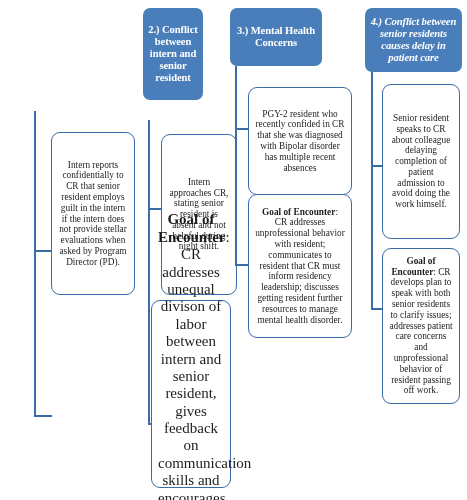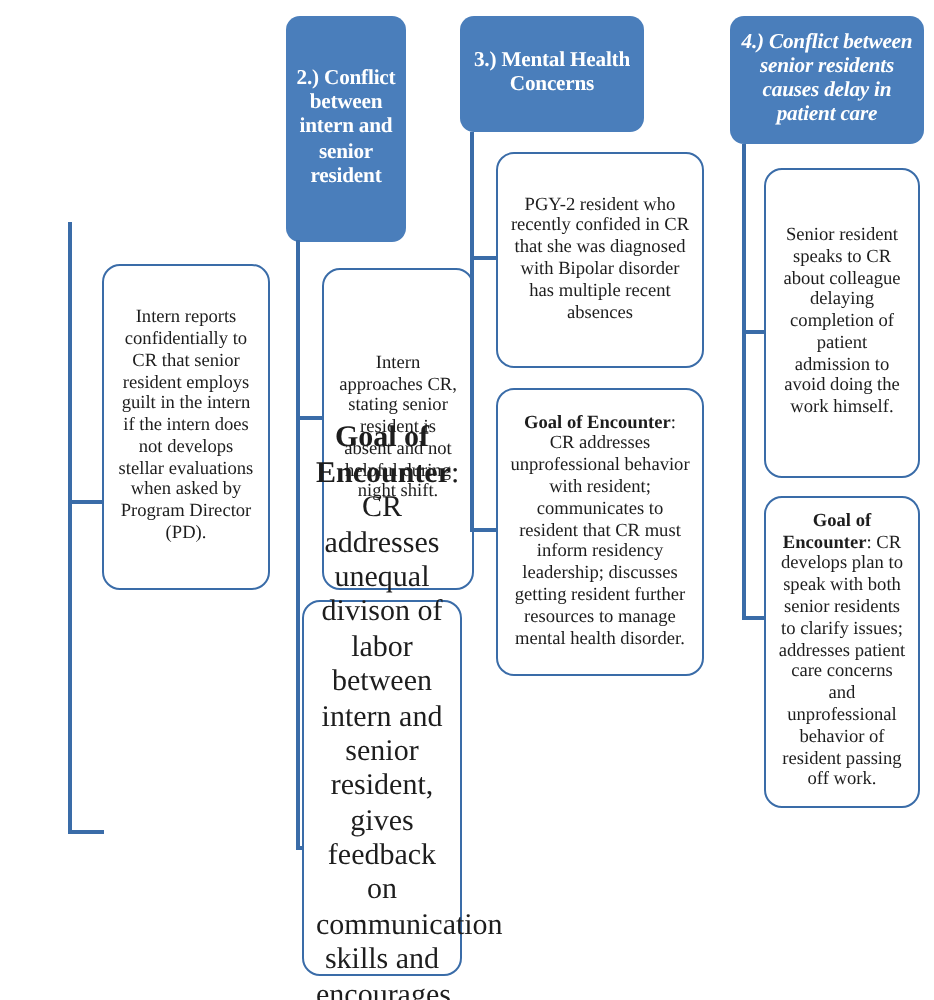--- a/index.html
+++ b/index.html
@@ -72,25 +72,25 @@
 <body>
 
 <div id="chart">
 
 
   <div class="conn-v" style="left:34px; top:111px; height:306px;"></div>
   <div class="conn-h" style="left:34px; top:250px; width:18px;"></div>
   <div class="conn-h" style="left:34px; top:415px; width:18px;"></div>
 
   <div class="content-node" style="left:51px; top:132px; width:84px; height:163px; font-size:9.3px;">
-    <span class="inner">Intern reports confidentially to CR that senior resident employs guilt in the intern if the intern does not develops stellar evaluations when asked by Program Director (PD).</span>
+    <span class="inner">Intern reports confidentially to CR that senior resident employs guilt in the intern if the intern does not provide stellar evaluations when asked by Program Director (PD).</span>
   </div>
 
 
-  <div class="header-node" style="left:143px; top:8px; width:60px; height:113px; font-size:10.6px;">2.) Conflict between intern and senior resident</div>
+  <div class="header-node" style="left:143px; top:8px; width:60px; height:92px; font-size:10.6px;">2.) Conflict between intern and senior resident</div>
 
   <div class="conn-v" style="left:148px; top:120px; height:305px;"></div>
   <div class="conn-h" style="left:148px; top:208px; width:14px;"></div>
   <div class="conn-h" style="left:148px; top:423px; width:14px;"></div>
 
   <div class="content-node" style="left:161px; top:134px; width:76px; height:161px; font-size:9.3px;">
     <span class="inner">Intern approaches CR, stating senior resident is absent and not helpful during night shift.</span>
   </div>
 
   <div class="content-node" style="left:151px; top:300px; width:80px; height:188px; font-size:15px;">
@@ -98,21 +98,21 @@
       <b>Goal of Encounter</b><span>: CR addresses unequal divison of labor between intern and senior resident, gives feedback on communication skills and encourages team approach to patient care</span>
     </span>
   </div>
 
   <div class="header-node" style="left:230px; top:8px; width:92px; height:58px; font-size:10.6px;">3.) Mental Health Concerns</div>
 
   <div class="conn-v" style="left:235px; top:66px; height:200px;"></div>
   <div class="conn-h" style="left:235px; top:128px; width:14px;"></div>
   <div class="conn-h" style="left:235px; top:264px; width:14px;"></div>
 
-  <div class="content-node" style="left:248px; top:76px; width:104px; height:108px; font-size:9.3px;">
+  <div class="content-node" style="left:248px; top:87px; width:104px; height:108px; font-size:9.3px;">
     <span class="inner">PGY-2 resident who recently confided in CR that she was diagnosed with Bipolar disorder has multiple recent absences</span>
   </div>
 
   <div class="content-node" style="left:248px; top:194px; width:104px; height:144px; font-size:9.3px;">
     <span class="inner">
       <b>Goal of Encounter</b><span>: CR addresses unprofessional behavior with resident; communicates to resident that CR must inform residency leadership; discusses getting resident further resources to manage mental health disorder.</span>
     </span>
   </div>
 
   <div class="header-node" style="left:365px; top:8px; width:97px; height:64px; font-size:10.6px;font-style:italic;">4.) Conflict between senior residents causes delay in patient care</div>

